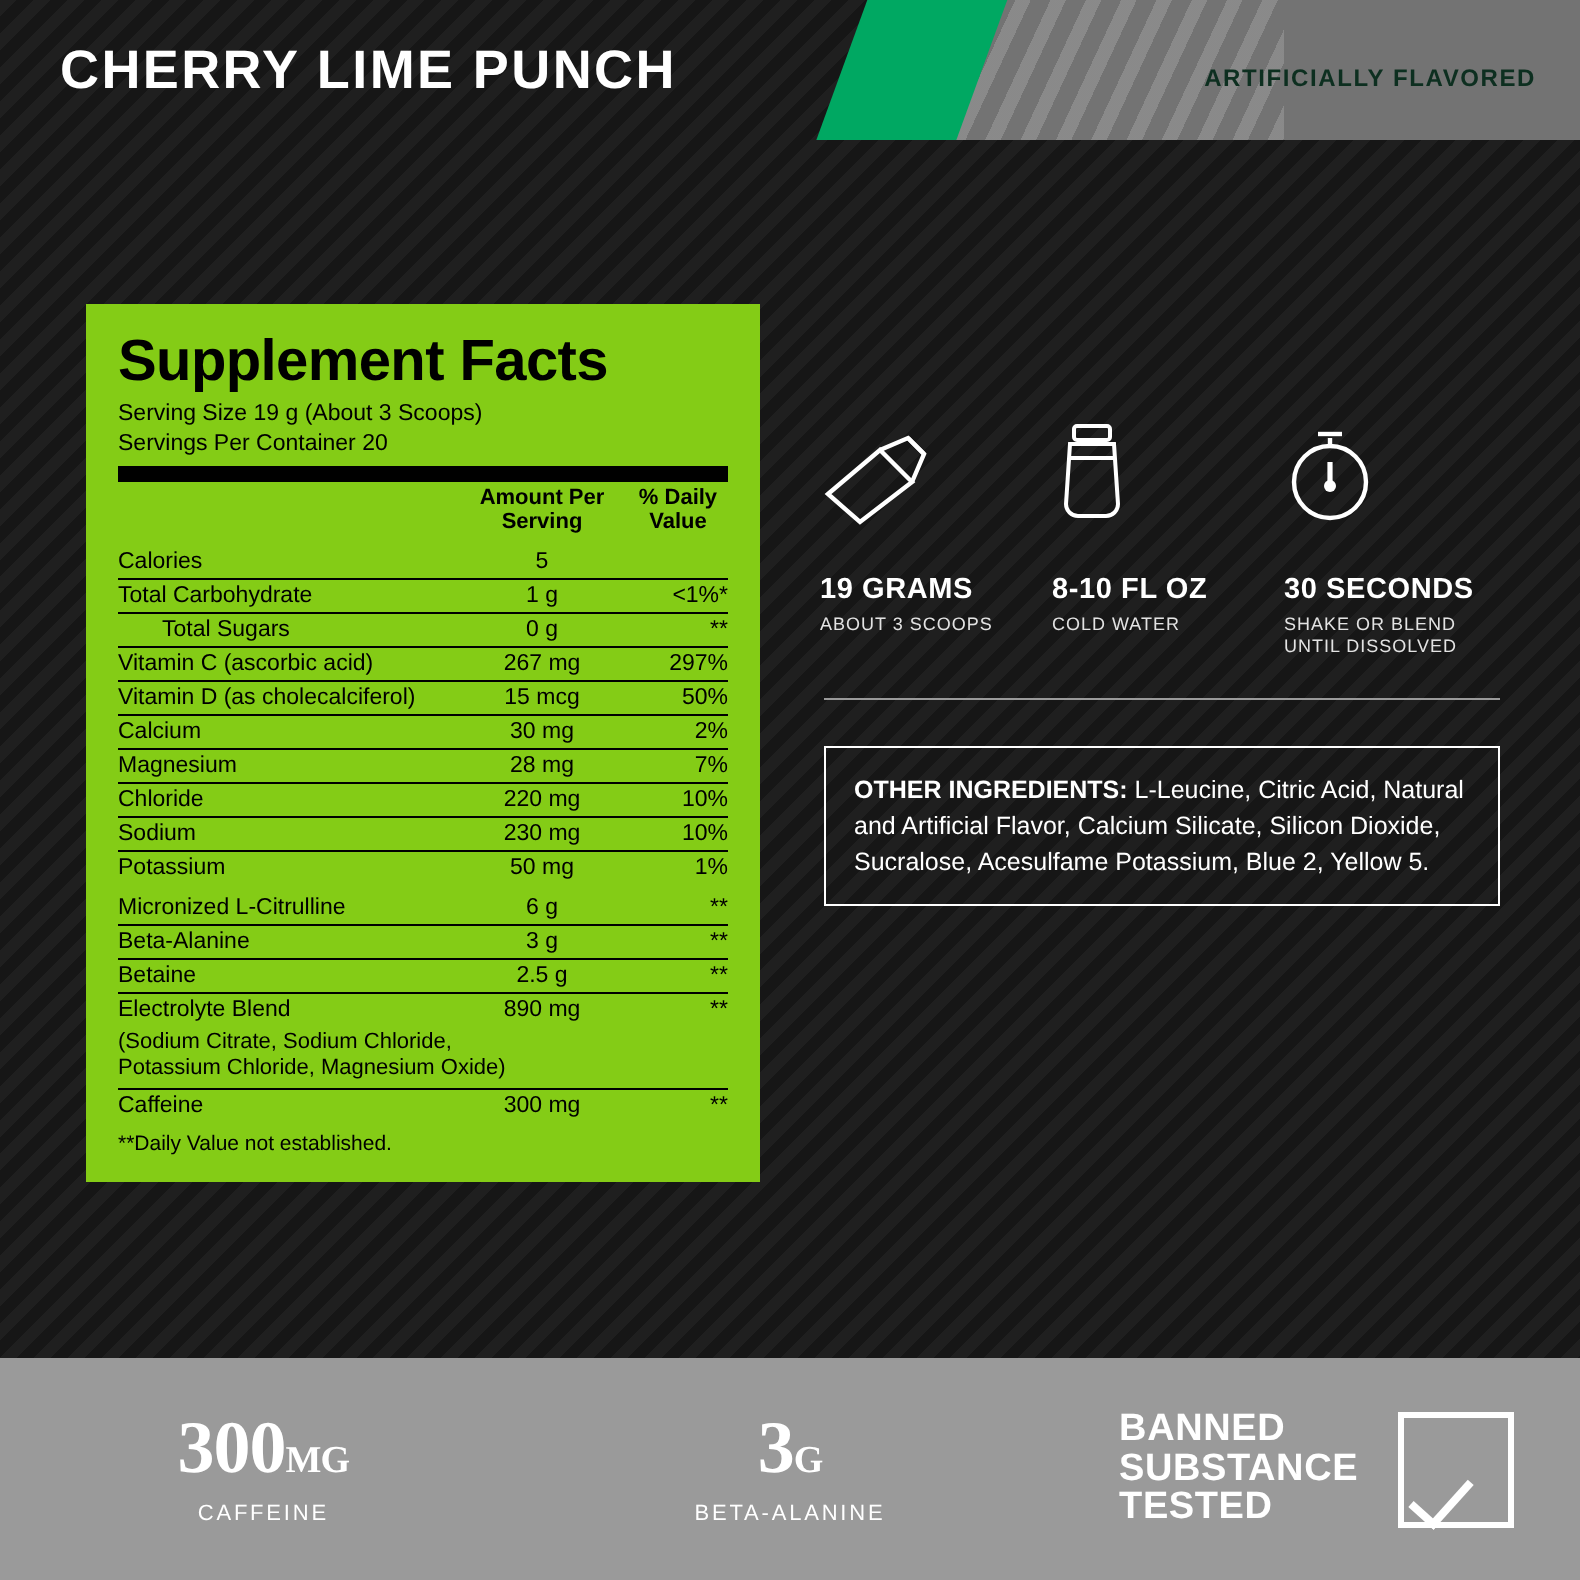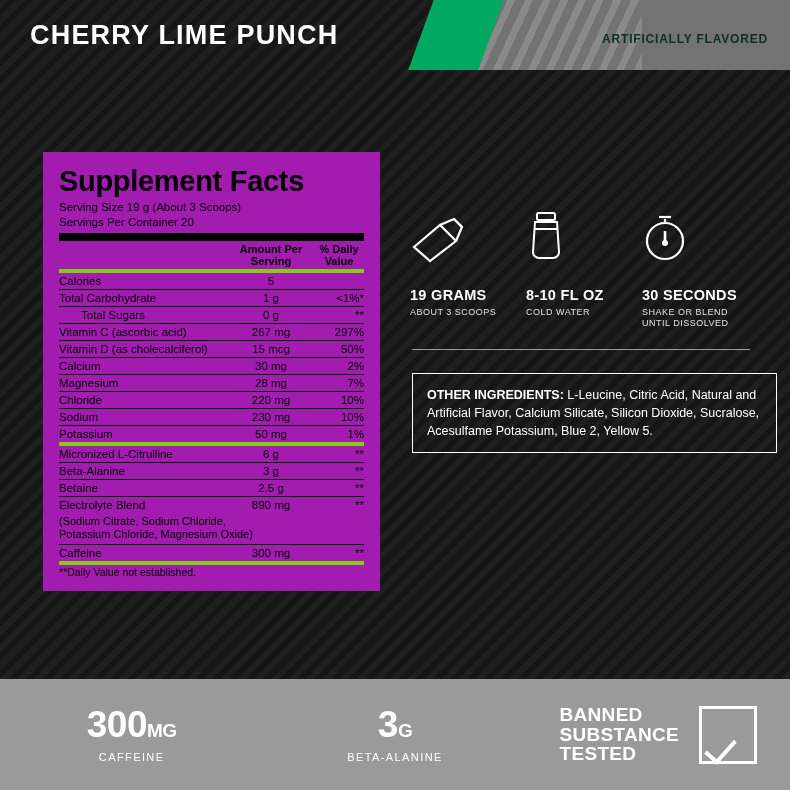--- a/index.html
+++ b/index.html
@@ -47,21 +47,21 @@
     color:#ffffff;font-size:27px;font-weight:bold;letter-spacing:1.2px;
   }
   .artificially{
     position:absolute;right:22px;top:32px;
     color:#0d2f20;font-size:12px;font-weight:bold;letter-spacing:.8px;
   }
 
   
   .panel{
     position:absolute;left:43px;top:152px;width:337px;
-    background:#a21caf;
+    background:#84cc16;
     padding:14px 16px 12px 16px;
     box-sizing:border-box;
     color:#000;
   }
   .sf-title{
     font-size:29px;font-weight:bold;letter-spacing:-.3px;line-height:1.05;
     margin:0 0 4px 0;
   }
   .sf-serving{font-size:11.5px;line-height:1.25;}
   .rule-thick{border-bottom:8px solid #000;margin:4px 0 0 0;}
@@ -83,36 +83,36 @@
     display:flex;justify-content:space-between;
   }
   .dir-item{width:108px;text-align:left;color:#fff;}
   .dir-icon{height:48px;display:flex;align-items:flex-end;}
   .dir-main{font-size:14.5px;font-weight:bold;letter-spacing:.3px;margin-top:24px;}
   .dir-sub{font-size:9px;letter-spacing:.5px;margin-top:4px;line-height:1.25;color:#e3e3e3;}
   .dir-divider{
     position:absolute;left:412px;top:349px;width:338px;height:1px;background:#9a9a9a;
   }
   .ingredients{
-    position:absolute;left:412px;top:373px;width:365px;
+    position:absolute;left:412px;top:373px;width:338px;
     border:1px solid #ffffff;
     padding:12px 14px;
     box-sizing:border-box;
     color:#ffffff;font-size:12.5px;line-height:1.45;
   }
   .ingredients b{font-weight:bold;}
 
   
   .footer{
     position:absolute;left:0;bottom:0;width:790px;height:111px;
     background:#9a9a9a;
     display:flex;align-items:center;
   }
   .f-item{flex:1;text-align:center;color:#ffffff;}
-  .f-big{font-size:37px;font-weight:bold;letter-spacing:-.5px;line-height:1;}
+  .f-big{font-size:37px;font-weight:bold;letter-spacing:-.5px;line-height:1;font-family:Liberation Serif, serif;}
   .f-big span.unit{font-size:19px;}
   .f-sub{font-size:11px;letter-spacing:1.4px;margin-top:8px;}
   .banned{
     display:flex;align-items:center;justify-content:center;gap:20px;color:#fff;
   }
   .banned-txt{font-size:19px;font-weight:bold;line-height:1.05;text-align:left;letter-spacing:.3px;}
   .check-box{
     width:52px;height:52px;border:3px solid #ffffff;position:relative;
   }
   .check-box:after{

